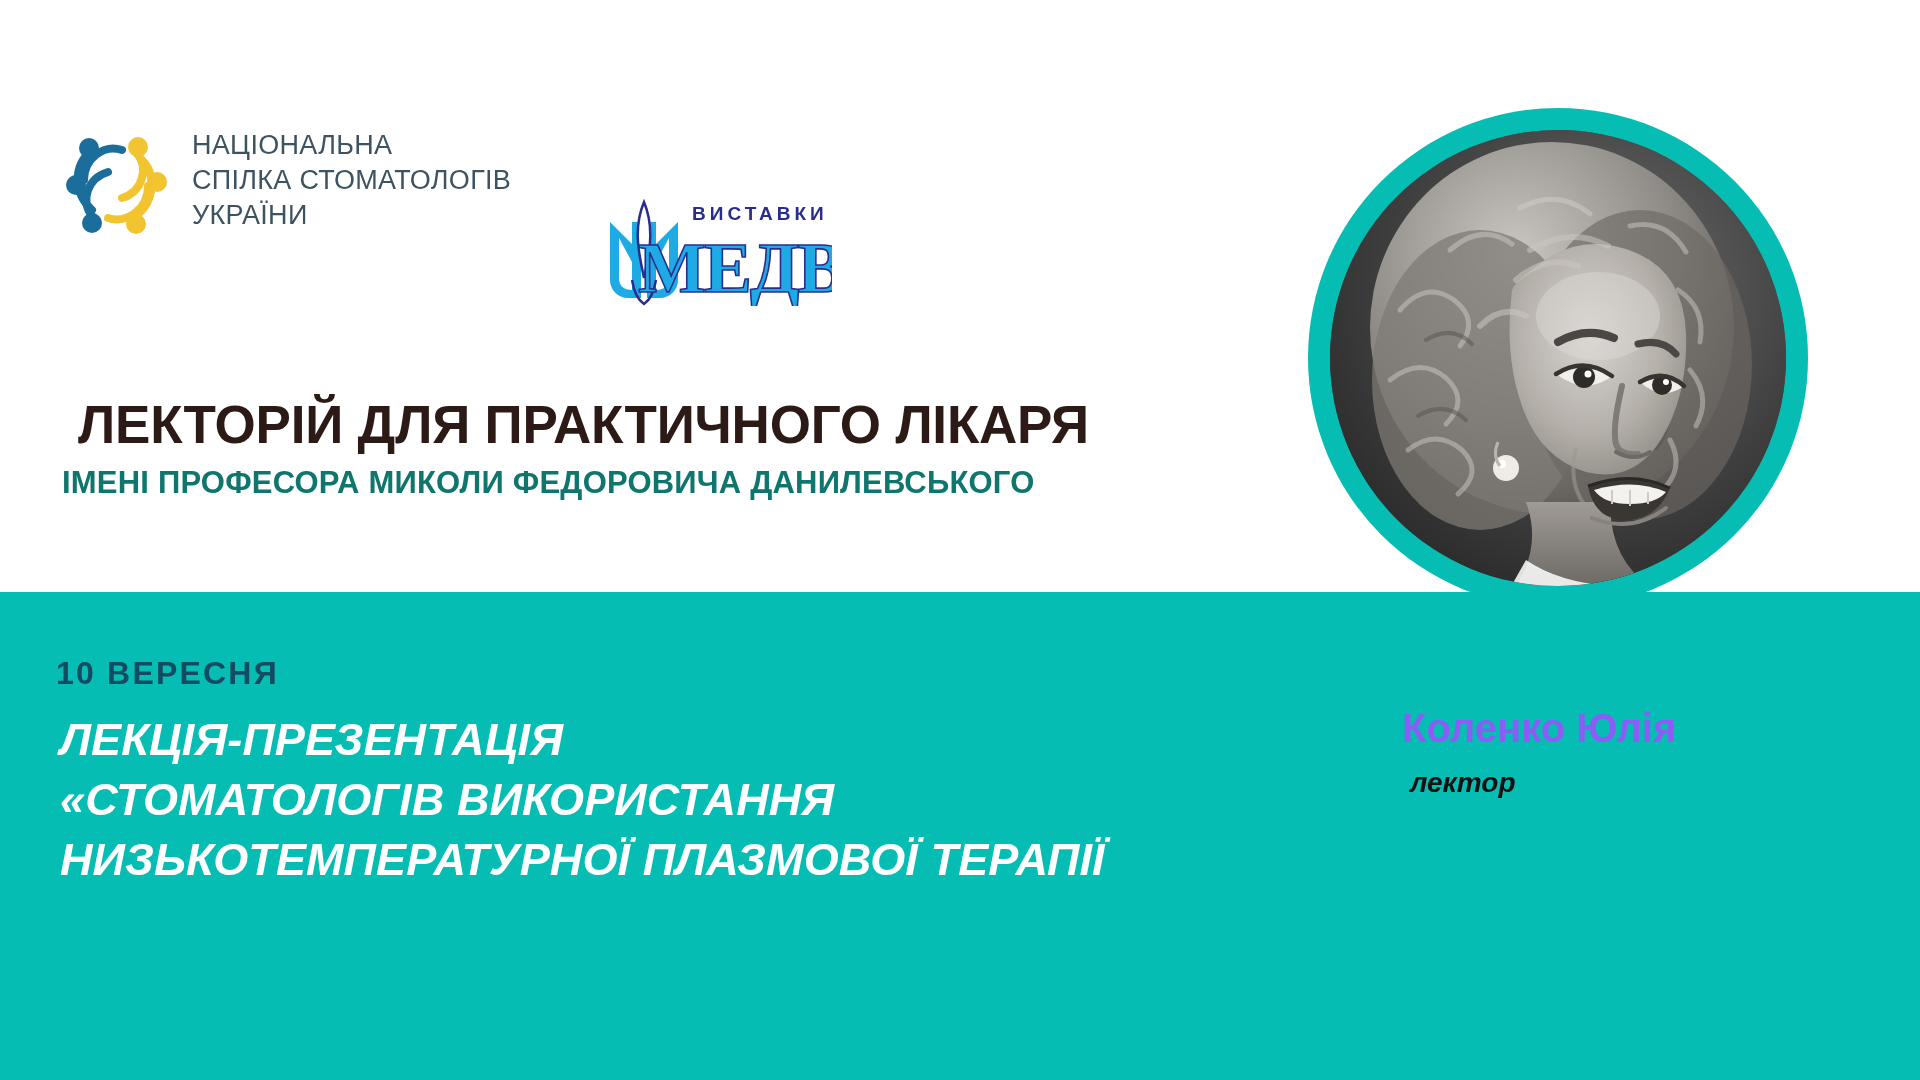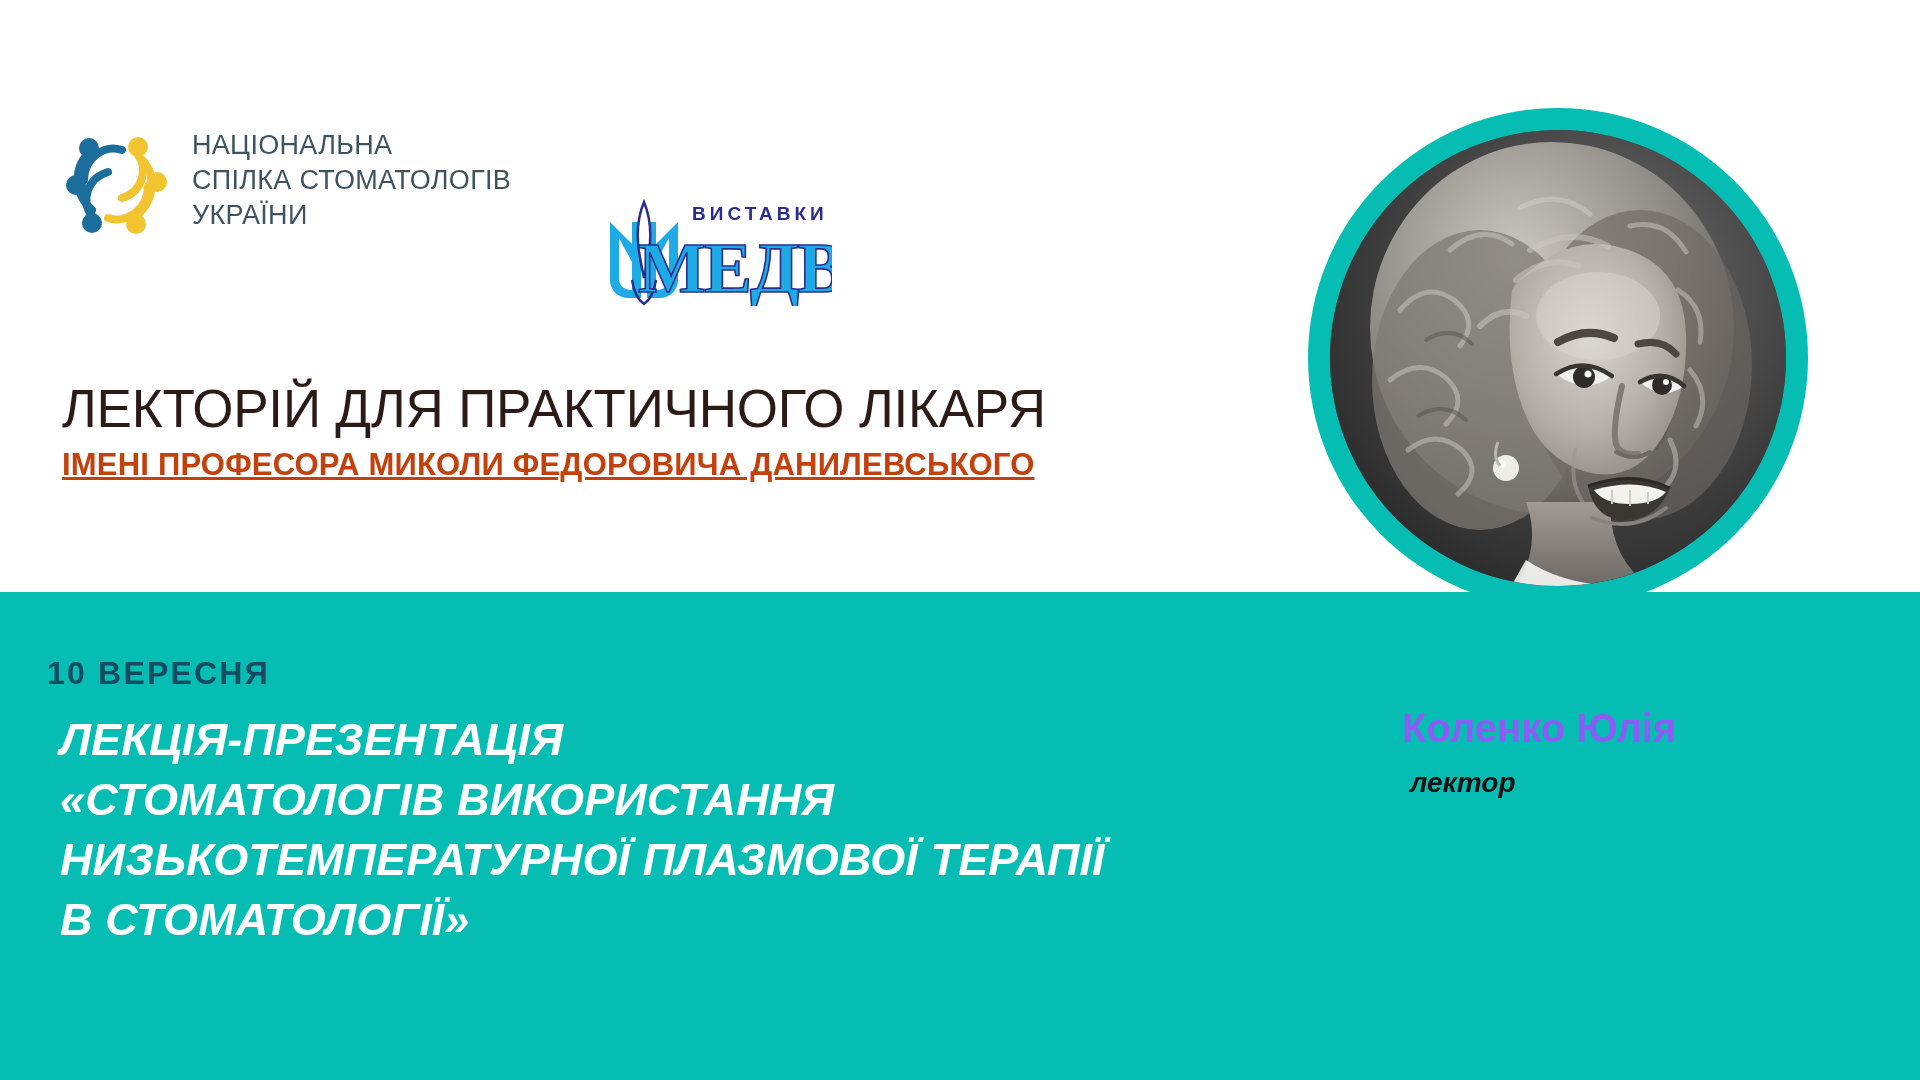--- a/index.html
+++ b/index.html
@@ -26,31 +26,31 @@
     display:flex;flex-direction:column;justify-content:center;
     color:#3d5360;font-size:27px;font-weight:400;line-height:1.30;
     letter-spacing:0.3px;white-space:nowrap;
   }
 
   .medvin-logo{position:absolute;left:592px;top:194px;width:240px;height:112px;}
 
   
   .headline-block{position:absolute;left:62px;top:382px;width:1180px;}
   .headline{
-    color:#2b1a16;font-size:53px;font-weight:normal;line-height:1.0;
-    letter-spacing:-0.2px;white-space:nowrap;margin:0;
+    color:#2b1a16;font-size:53px;font-weight:bold;line-height:1.0;
+    letter-spacing:-0.2px;white-space:nowrap;margin:16px;
   }
   .subheadline{
-    color:#c2410c;font-size:31px;font-weight:bold;line-height:1.0;
-    letter-spacing:0.2px;white-space:nowrap;margin:14px 0 0 0;text-decoration:underline;
+    color:#0f766e;font-size:31px;font-weight:bold;line-height:1.0;
+    letter-spacing:0.2px;white-space:nowrap;margin:14px 0 0 0;
   }
 
   
   .event-date{
-    position:absolute;left:47px;top:655px;
+    position:absolute;left:56px;top:655px;
     color:#134b63;font-size:32px;font-weight:bold;letter-spacing:2.2px;
     white-space:nowrap;
   }
   .lecture-title{
     position:absolute;left:60px;top:710px;width:1230px;
     color:#ffffff;font-size:45px;font-weight:bold;line-height:1.33;
     letter-spacing:0.1px;
     font-style:italic;
   }
   .lecture-title .ln{display:block;white-space:nowrap;}
@@ -135,21 +135,20 @@
     <h1 class="headline">ЛЕКТОРІЙ ДЛЯ ПРАКТИЧНОГО ЛІКАРЯ</h1>
     <h2 class="subheadline">ІМЕНІ ПРОФЕСОРА МИКОЛИ ФЕДОРОВИЧА ДАНИЛЕВСЬКОГО</h2>
   </div>
 
   <div class="event-date">10 ВЕРЕСНЯ</div>
 
   <div class="lecture-title">
     <span class="ln">ЛЕКЦІЯ-ПРЕЗЕНТАЦІЯ</span>
     <span class="ln">«СТОМАТОЛОГІВ ВИКОРИСТАННЯ</span>
     <span class="ln">НИЗЬКОТЕМПЕРАТУРНОЇ ПЛАЗМОВОЇ ТЕРАПІЇ</span>
-    <span class="ln">В СТОМАТОЛОГІЇ»</span>
   </div>
 
   <div class="speaker-block">
     <p class="speaker-name">Коленко Юлія</p>
     <p class="speaker-role">лектор</p>
   </div>
 
   <div class="portrait-wrap">
     <div class="portrait-photo">
       <svg viewBox="0 0 456 456" xmlns="http://www.w3.org/2000/svg" preserveAspectRatio="xMidYMid slice">

